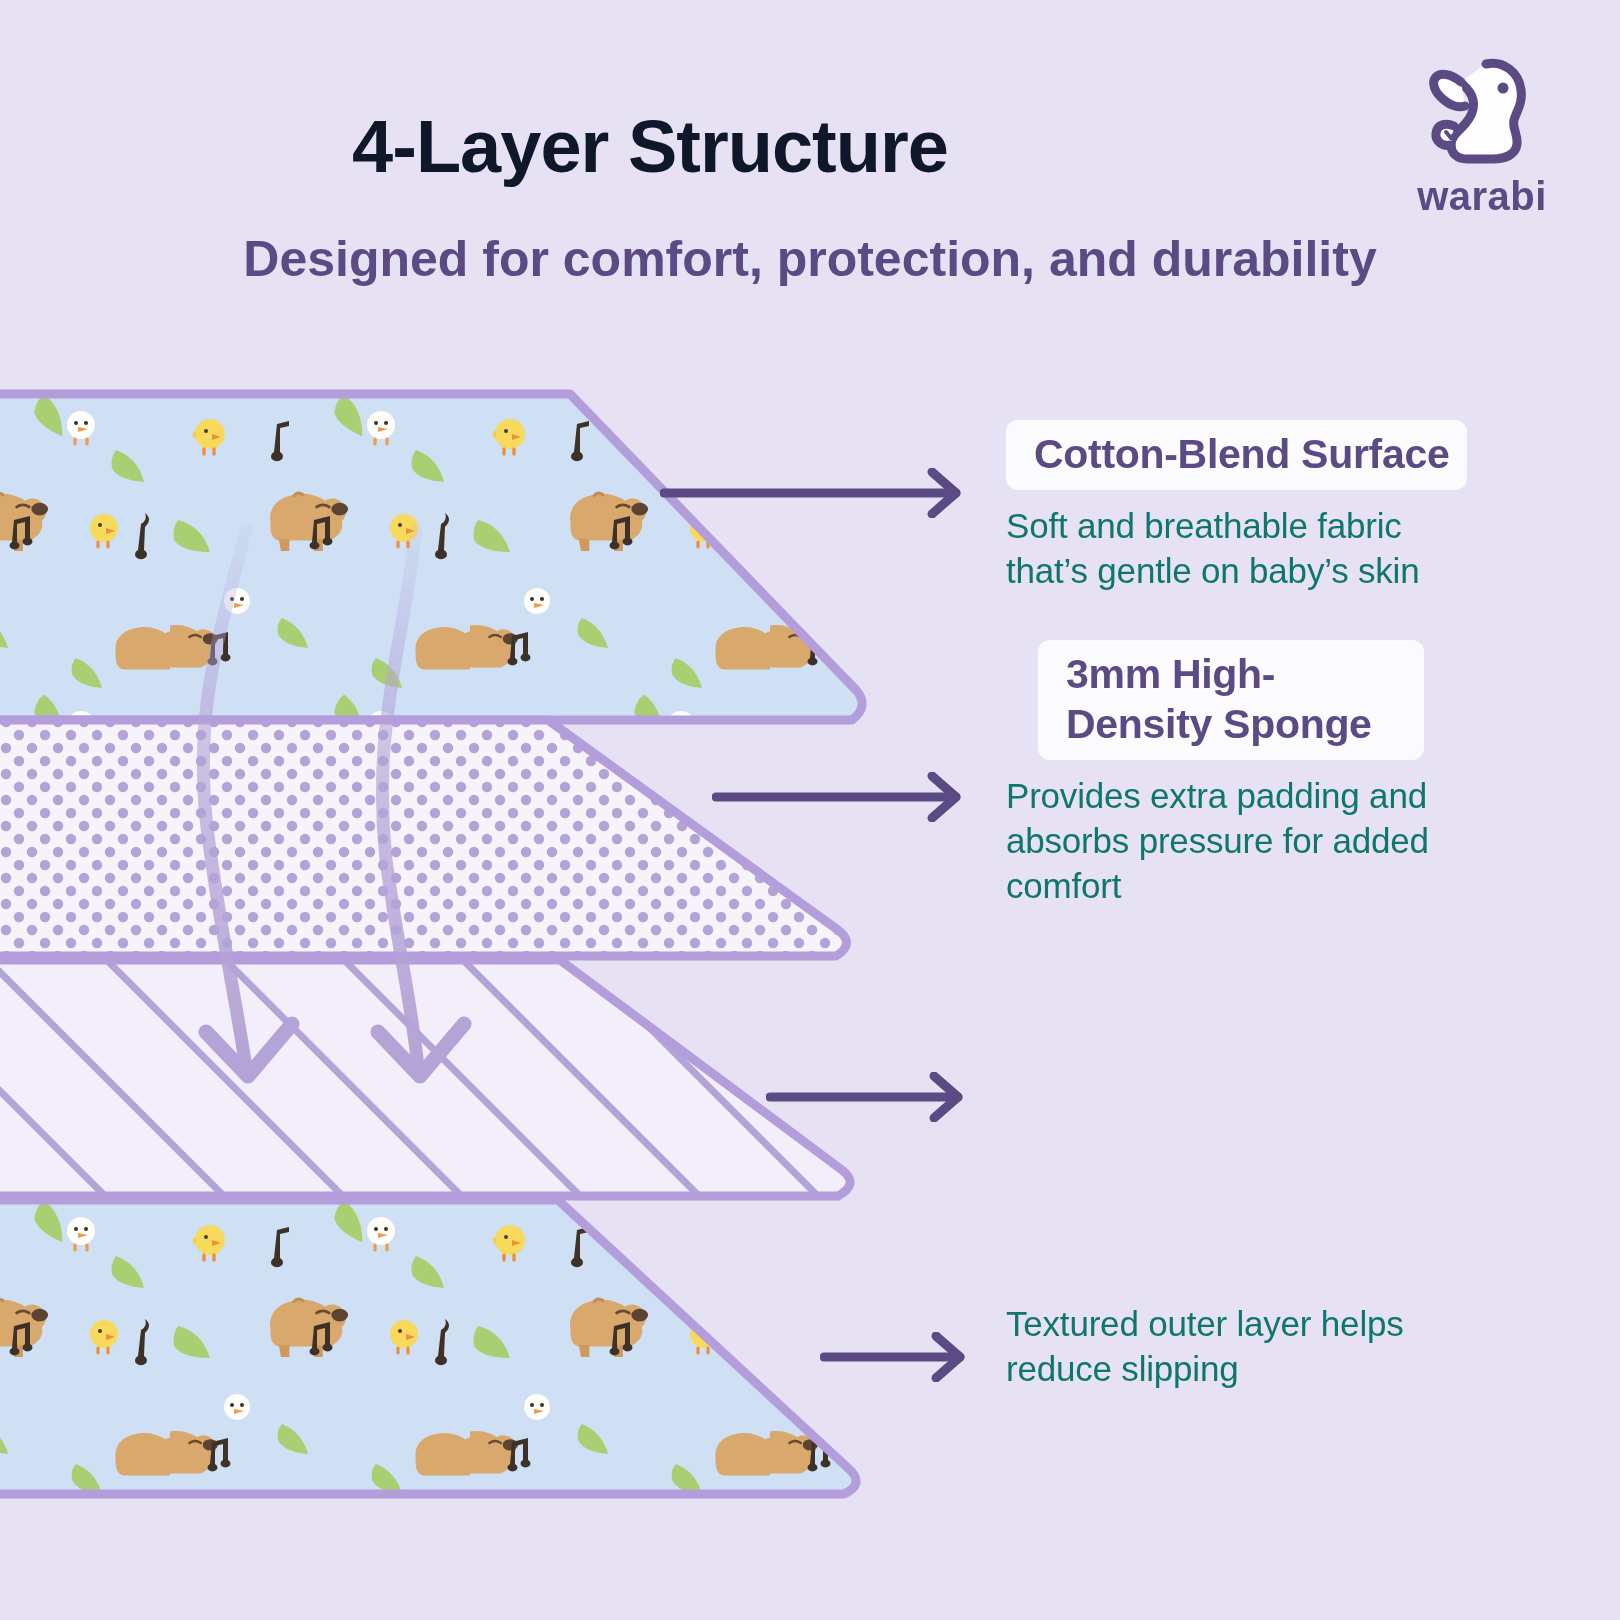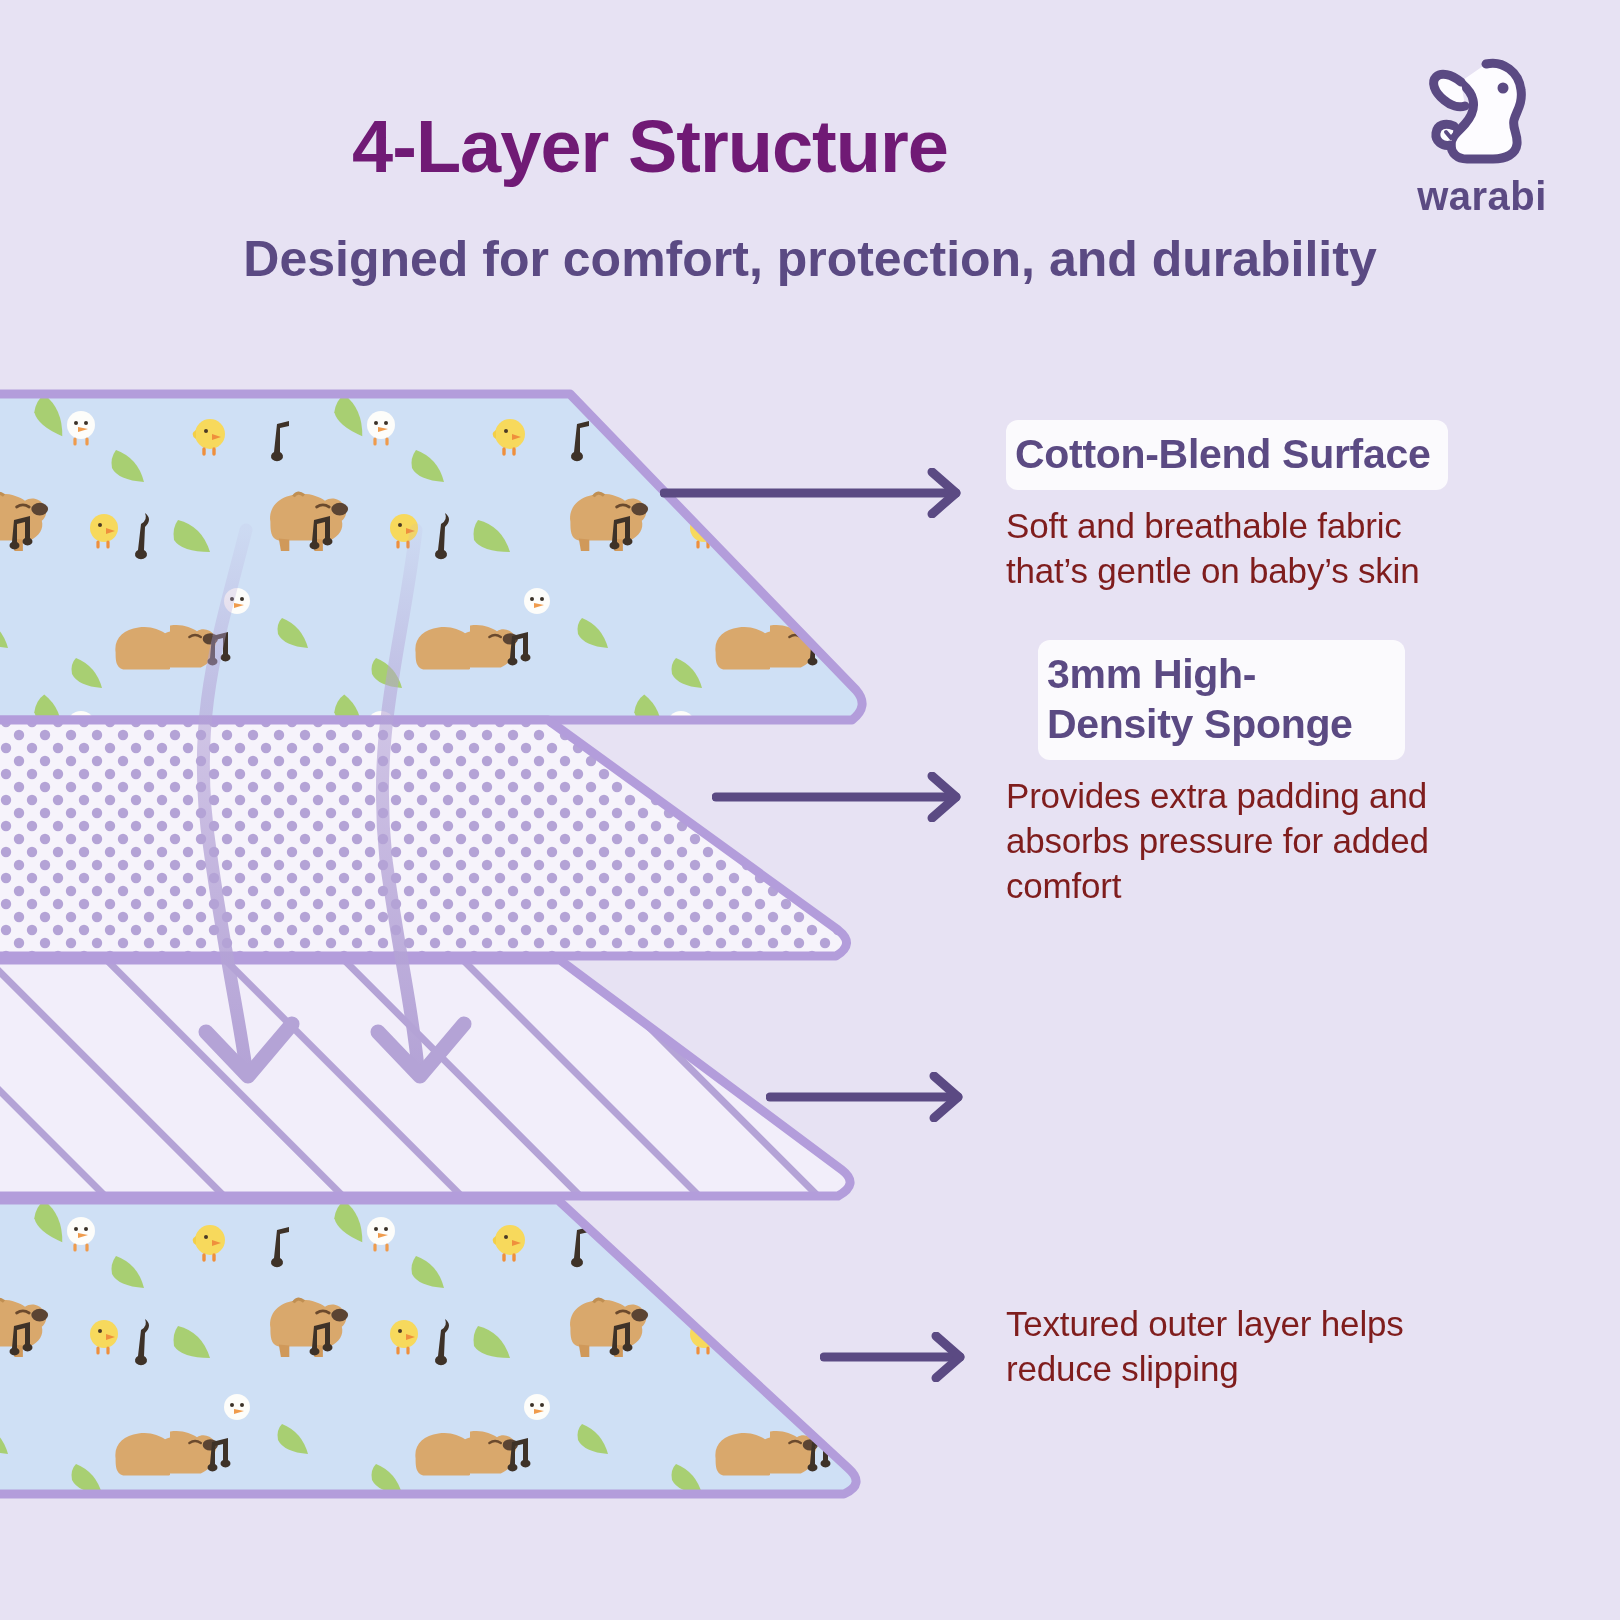--- a/index.html
+++ b/index.html
@@ -10,21 +10,21 @@
     overflow:hidden;
     position:relative;
   }
   #stage{position:absolute;inset:0;width:1620px;height:1620px;}
 
   
   .title{
     position:absolute;left:0;top:108px;width:1300px;
     text-align:center;
     font-size:74px;font-weight:700;letter-spacing:-1px;
-    color:#701a75;
+    color:#0f172a;
     line-height:1.05;
   }
   .subtitle{
     position:absolute;left:0;top:232px;width:1620px;
     text-align:center;
     font-size:50px;font-weight:700;
     color:#5b4a83;
     line-height:1.1;
   }
 
@@ -39,29 +39,29 @@
   
   .layer{position:absolute;left:-130px;}
   .layer svg{display:block;overflow:visible;}
 
   
   .info{position:absolute;}
   .info .chip{
     display:inline-block;
     background:#fbfafd;
     border-radius:12px;
-    padding:9px 18px 11px 9px;
+    padding:9px 18px 11px 28px;
     color:#5b4a83;
     font-size:41px;font-weight:700;
     line-height:1.22;
     letter-spacing:-0.3px;
   }
   .info .desc{
     margin-top:14px;
-    color:#7f1d1d;
+    color:#0f766e;
     font-size:35px;font-weight:400;
     line-height:1.28;
     letter-spacing:-0.2px;
     max-width:470px;
   }
 
   
   .conn{position:absolute;}
 </style>
 </head>

